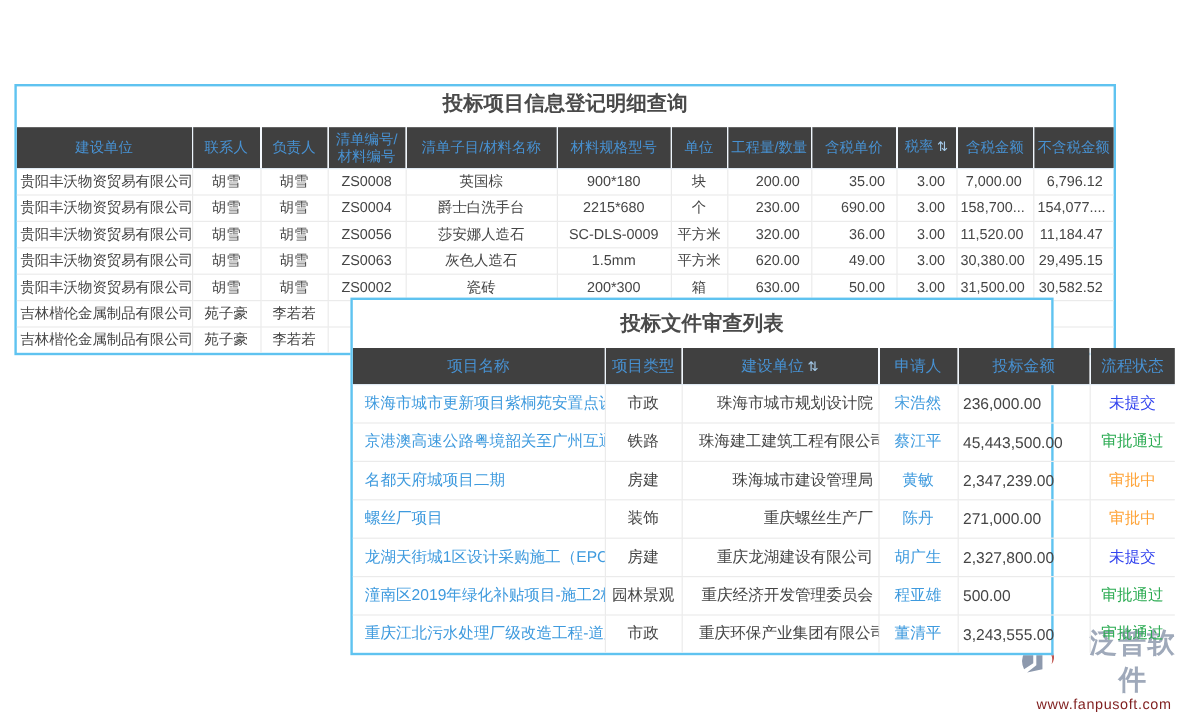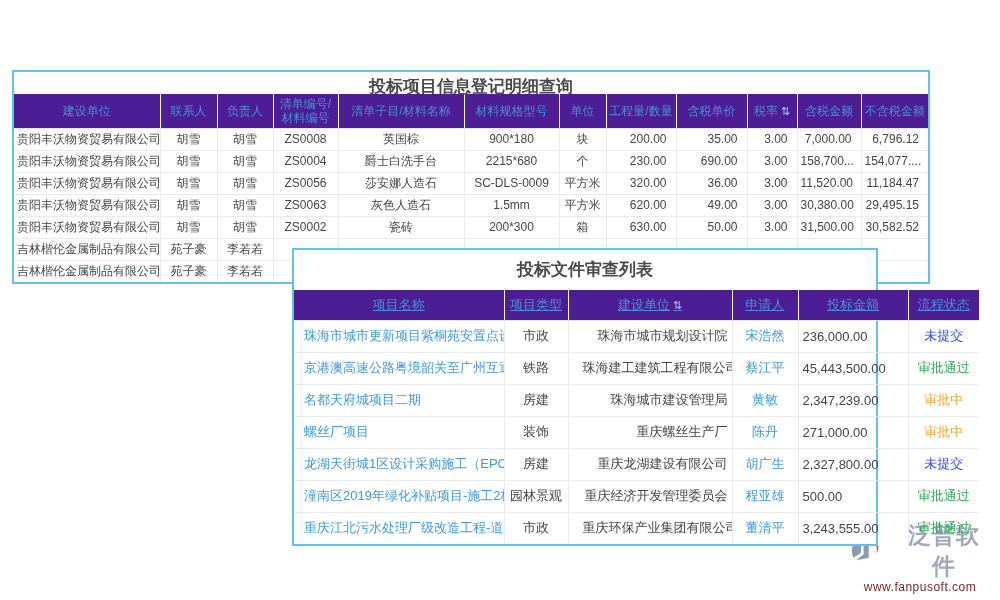--- a/index.html
+++ b/index.html
@@ -4,40 +4,40 @@
 <style>
   * { margin:0; padding:0; box-sizing:border-box; }
   html,body { width:1000px; height:600px; background:#ffffff; overflow:hidden;
               font-family:"Liberation Sans", sans-serif; }
   .stage { position:relative; width:1000px; height:600px; background:#fff; }
 
   
   .panel { position:absolute; background:#fff; border:2px solid #5fc3f0; }
   .panel-title { text-align:center; font-weight:bold; color:#4a4a4a; }
   table { border-collapse:collapse; table-layout:fixed; width:100%; }
-  th { background:#4c1d95; color:#4791d2; font-weight:normal; text-align:center;
+  th { background:#404040; color:#4791d2; font-weight:normal; text-align:center;
        border-right:1px solid #eef6fd; border-bottom:1px solid #dfe9f2; overflow:hidden; }
   th:last-child { border-right:none; }
   td { border-right:1px solid #ebebeb; border-bottom:1px solid #ebebeb; text-align:center;
        color:#454545; white-space:nowrap; overflow:hidden; text-overflow:clip; }
   td:last-child { border-right:none; }
   tr:last-child td { border-bottom:none; }
   .sort-icon { color:#a4c9e8; font-size:11px; margin-left:3px; cursor:pointer; }
 
   
   .panel-1 { left:12px; top:70px; width:918px; z-index:1; }
-  .panel-1 .panel-title { height:22px; line-height:30px; font-size:17px; }
+  .panel-1 .panel-title { height:34px; line-height:30px; font-size:17px; }
   .t1 th { height:34px; font-size:12px; line-height:14px; padding:2px 2px; }
   .t1 td { height:22px; font-size:12px; padding:0 3px; }
   .t1 td:nth-child(n+8) { text-align:right; padding-right:9px; }
 
   
   .panel-2 { left:292px; top:248px; width:586px; z-index:2; }
   .panel-2 .panel-title { height:40px; line-height:40px; font-size:17px; }
-  .t2 th { height:30px; font-size:13px;text-decoration:underline; }
+  .t2 th { height:30px; font-size:13px; }
   .t2 td { height:32px; font-size:13px; padding:0 4px; }
   .t2 td:nth-child(1) { color:#3e9ade; text-align:left; padding-left:10px; cursor:pointer; }
   .t2 td:nth-child(3) { text-align:right; padding-left:14px; }
   .t2 td:nth-child(4) { color:#3e9ade; cursor:pointer; }
   .t2 td:nth-child(5) { text-align:left; padding-right:14px; }
 
   
   .logo { position:absolute; right:10px; bottom:6px; width:140px; text-align:center; }
   .logo-top { display:flex; align-items:center; justify-content:center; gap:14px; }
   .logo-mark { width:34px; height:34px; flex:0 0 auto; }

